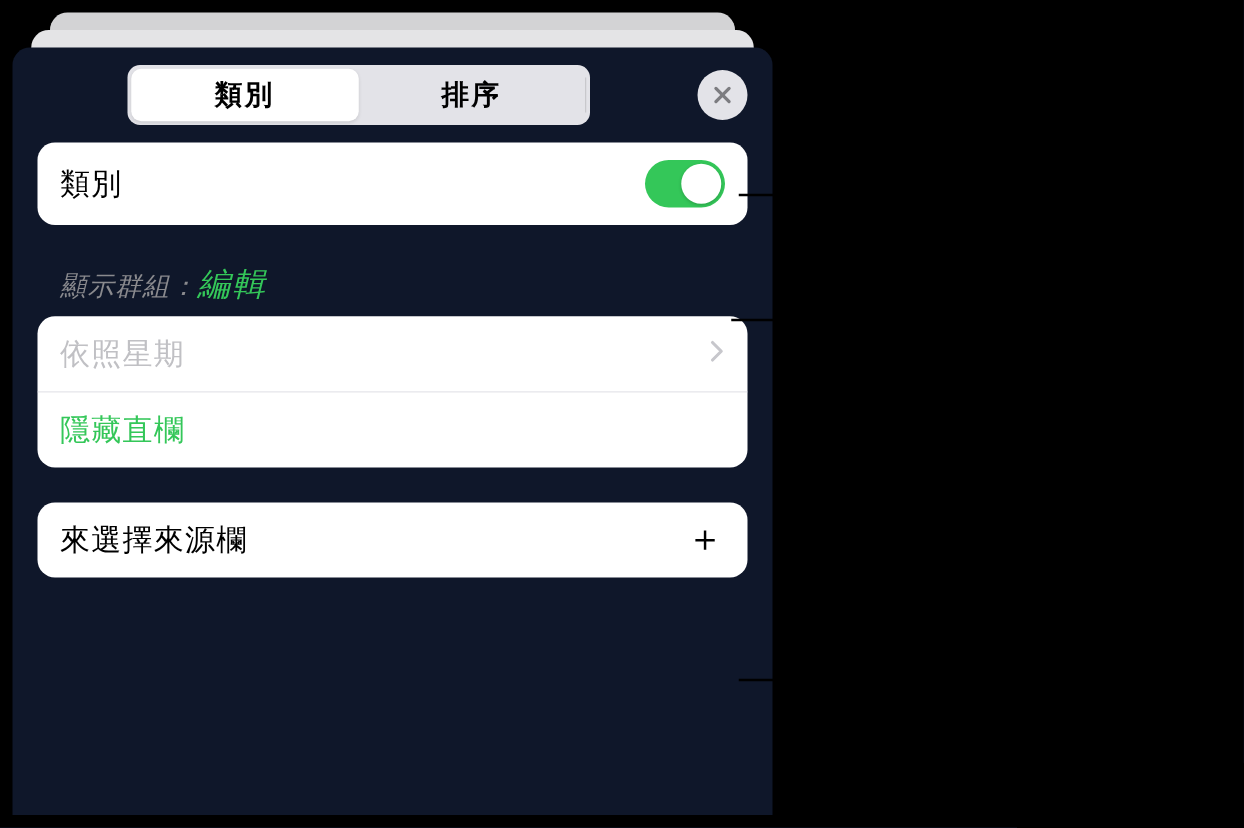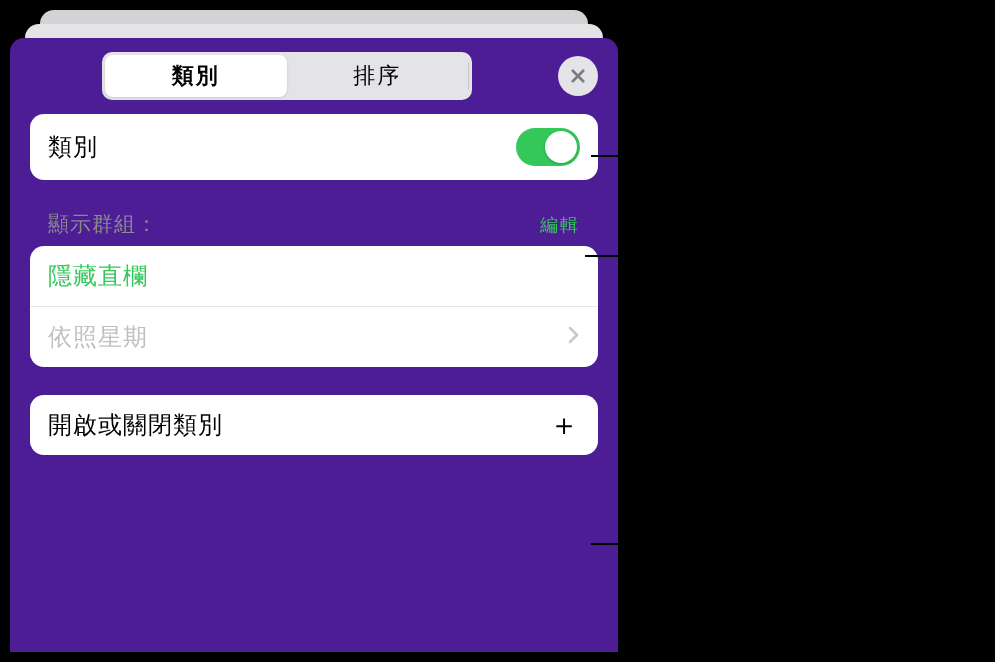--- a/index.html
+++ b/index.html
@@ -27,21 +27,21 @@
     .sheet-mid {
       position: absolute;
       left: 15px; right: 15px; top: 14px;
       height: 30px;
       background: #e4e4e6;
       border-radius: 14px 14px 0 0;
     }
     .sheet {
       position: absolute;
       left: 0; right: 0; top: 28px; bottom: 0;
-      background: #4c1d95;
+      background: #0f172a;
       border-radius: 14px 14px 0 0;
       padding: 0;
       overflow: hidden;
     }
     .header {
       display: flex;
       align-items: center;
       justify-content: space-between;
       padding: 14px 20px 14px 20px;
     }
@@ -59,20 +59,21 @@
     }
     .seg-item {
       flex: 1;
       text-align: center;
       font-size: 22px;
       padding: 6px 0;
       border-radius: 8px;
       color: #000;
       position: relative;
       letter-spacing: 2px;
+      font-weight: bold;
     }
     .seg-item.active {
       background: #fff;
       font-weight: 600;
       box-shadow: 0 1px 3px rgba(0,0,0,0.1);
     }
     .seg-divider {
       width: 1px;
       background: #c8c8cc;
       margin: 7px 0;
@@ -111,27 +112,28 @@
     .knob {
       position: absolute;
       right: 3px; top: 3px;
       width: 32px; height: 32px;
       background: #fff;
       border-radius: 16px;
       box-shadow: 0 1px 3px rgba(0,0,0,0.2);
     }
     .section-header {
       display: flex;
-      justify-content: space-between;
+      justify-content: flex-start;
       align-items: baseline;
       padding: 30px 18px 8px 18px;
       font-size: 21px;
+      font-style: italic;
     }
     .section-header .label { color: #8a8a8e; letter-spacing: 1px;}
-    .section-header .edit { color: #34c759; font-size: 18px; letter-spacing: 2px;}
+    .section-header .edit { color: #34c759; font-size: 26px; letter-spacing: 2px;}
     .gap { height: 28px; }
     .chev { color: #c7c7cc; font-size: 22px; }
     .muted { color: #c0c0c4; }
     .grn { color: #34c759; }
     .plus { font-size: 30px; color: #000; font-weight: 300; line-height: 1;}
     .annotations {
       position: absolute;
       left: 635px;
       top: 0;
       font-size: 23px;
@@ -178,37 +180,37 @@
         </div>
       </div>
 
       <div class="section-header">
         <span class="label">顯示群組：</span>
         <span class="edit">編輯</span>
       </div>
 
       <div class="card">
         <div class="row">
-          <span class="grn">隱藏直欄</span>
-        </div>
-        <div class="row">
           <span class="muted">依照星期</span>
           <span class="chev">
             <svg width="12" height="18" viewBox="0 0 12 18" fill="none" stroke="#c7c7cc" stroke-width="2.5" stroke-linecap="round" stroke-linejoin="round">
                 <polyline points="2,2 9,9 2,16"></polyline>
               </svg>
           </span>
         </div>
+        <div class="row">
+          <span class="grn">隱藏直欄</span>
+        </div>
       </div>
 
       <div class="gap"></div>
 
       <div class="card">
         <div class="row">
-          <span>開啟或關閉類別</span>
+          <span>來選擇來源欄</span>
           <span class="plus">＋</span>
         </div>
       </div>
     </div>
   </div>
 </div>
 
 <div class="leader" style="left:591px; top:155px; width:42px;"></div>
 <div class="leader" style="left:585px; top:255px; width:48px;"></div>
 <div class="leader" style="left:591px; top:543px; width:42px;"></div>

